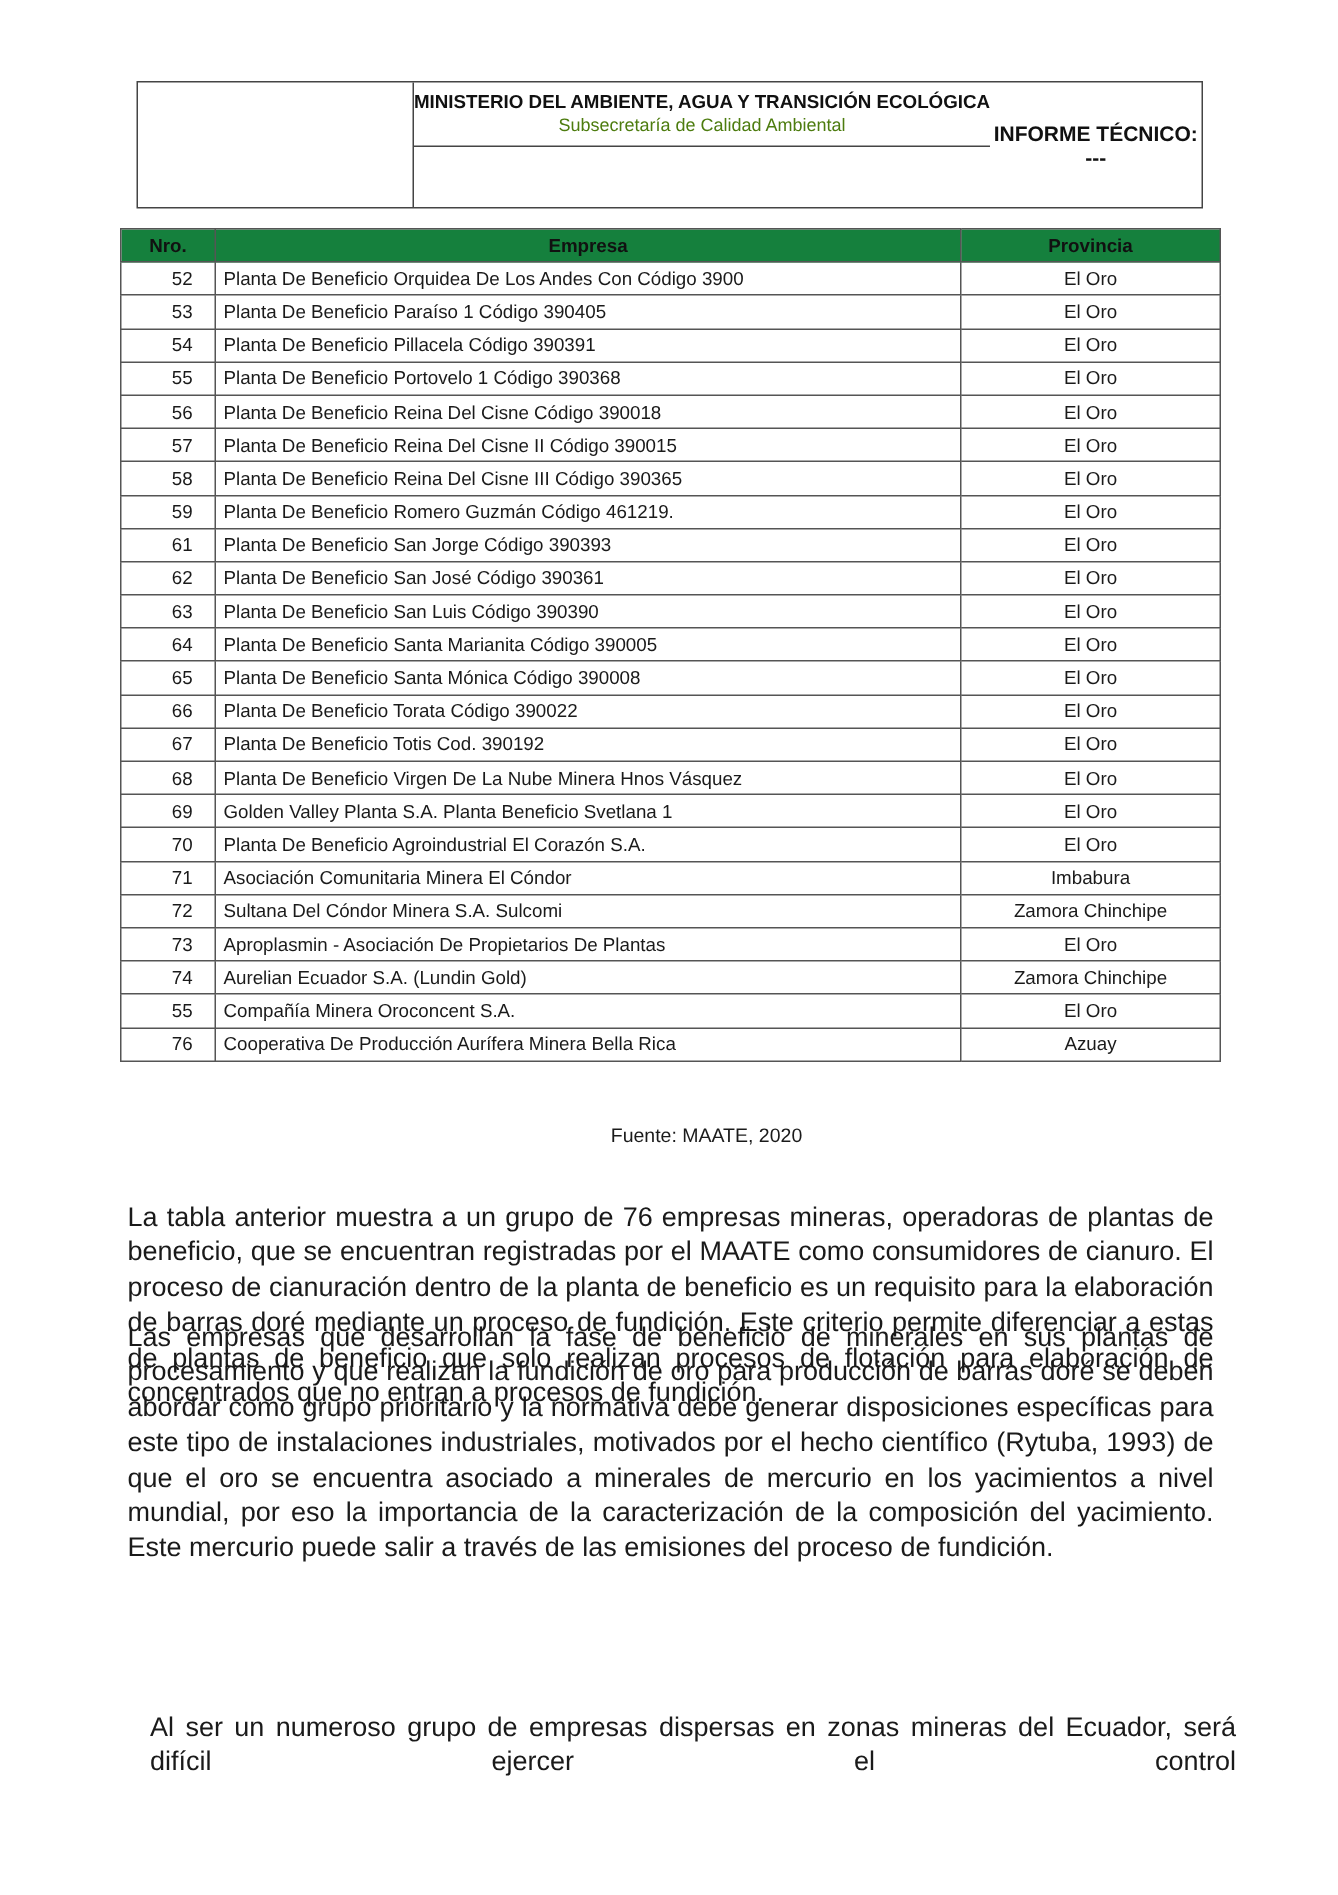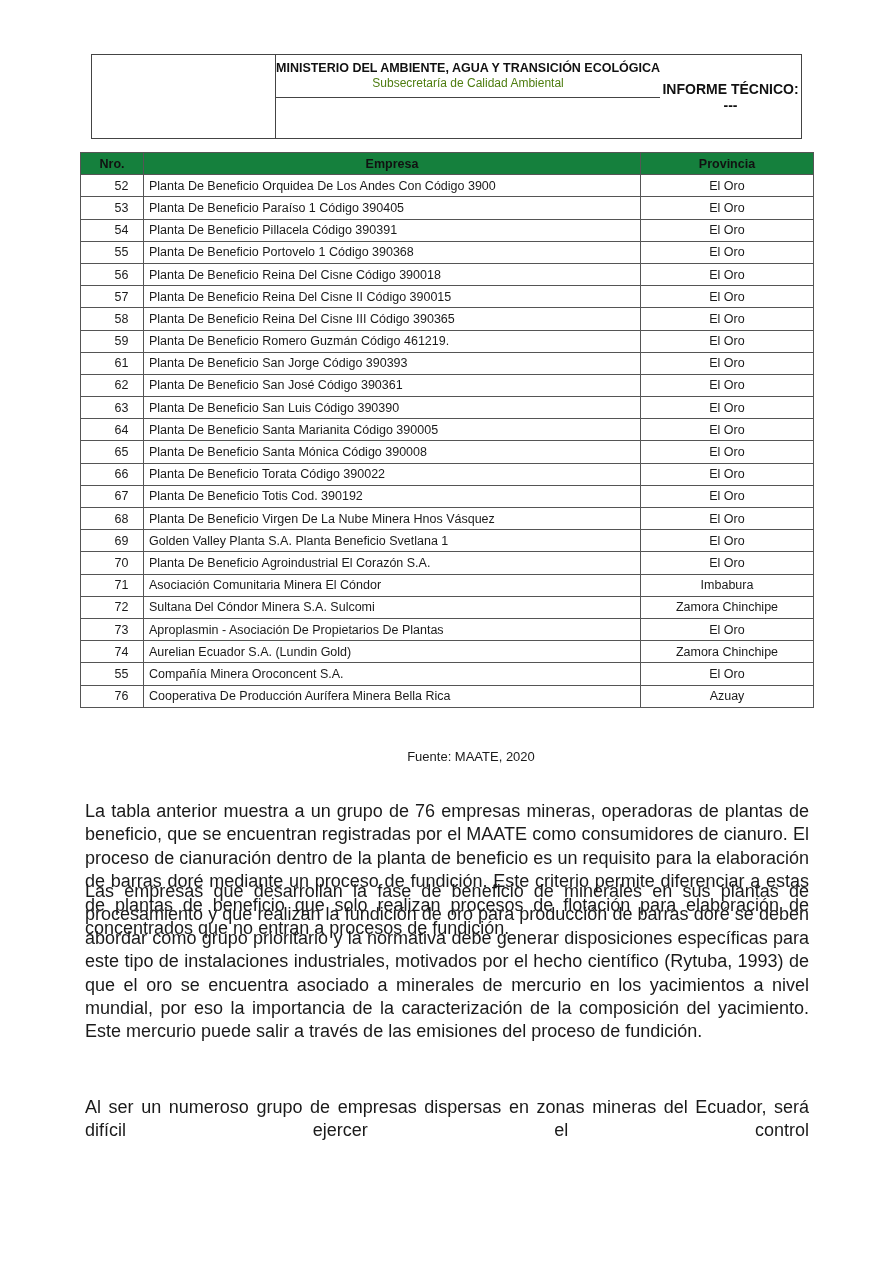--- a/index.html
+++ b/index.html
@@ -104,21 +104,21 @@
       left: 85px;
       width: 724px;
       font-size: 18px;
       line-height: 23.4px;
       text-align: justify;
       color: #1a1a1a;
       margin: 0;
     }
     .p1 { top: 800px; }
     .p2 { top: 880px; }
-    .p3 { top: 1096px; text-align-last: justify; }
+    .p3 { top: 1140px; text-align-last: justify; margin-left: 15px; }
   </style>
 </head>
 <body>
 
 <div class="header-box">
   <div class="header-logo-cell"></div>
   <div class="header-right">
     <div class="header-top">
       <div class="ministry-title">MINISTERIO DEL AMBIENTE, AGUA Y TRANSICIÓN ECOLÓGICA</div>
       <div class="ministry-sub">Subsecretaría de Calidad Ambiental</div>

